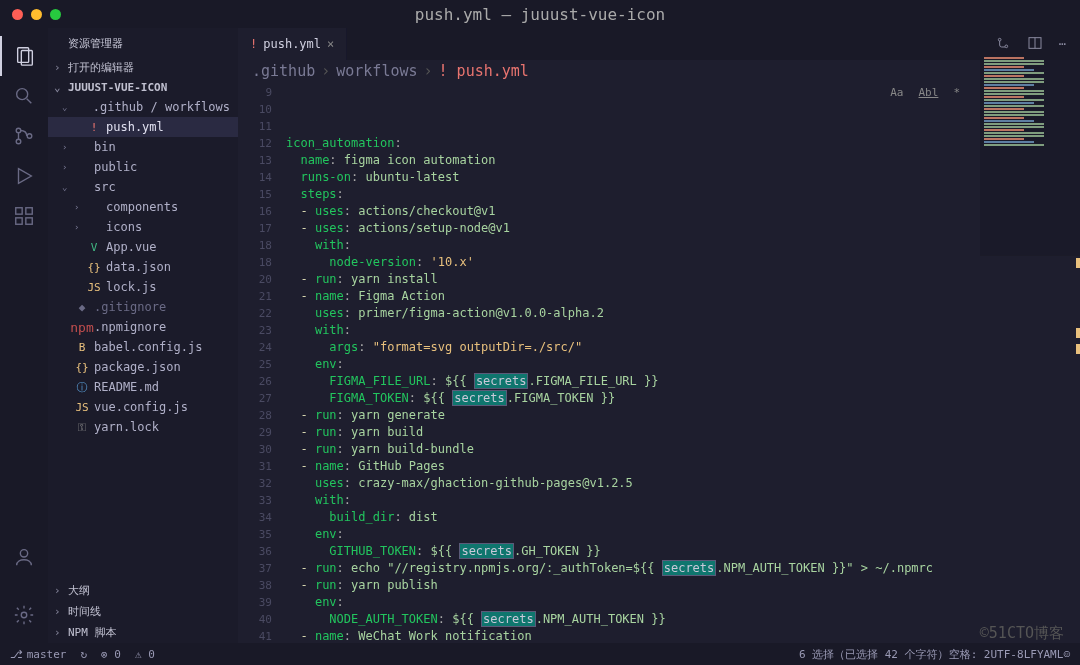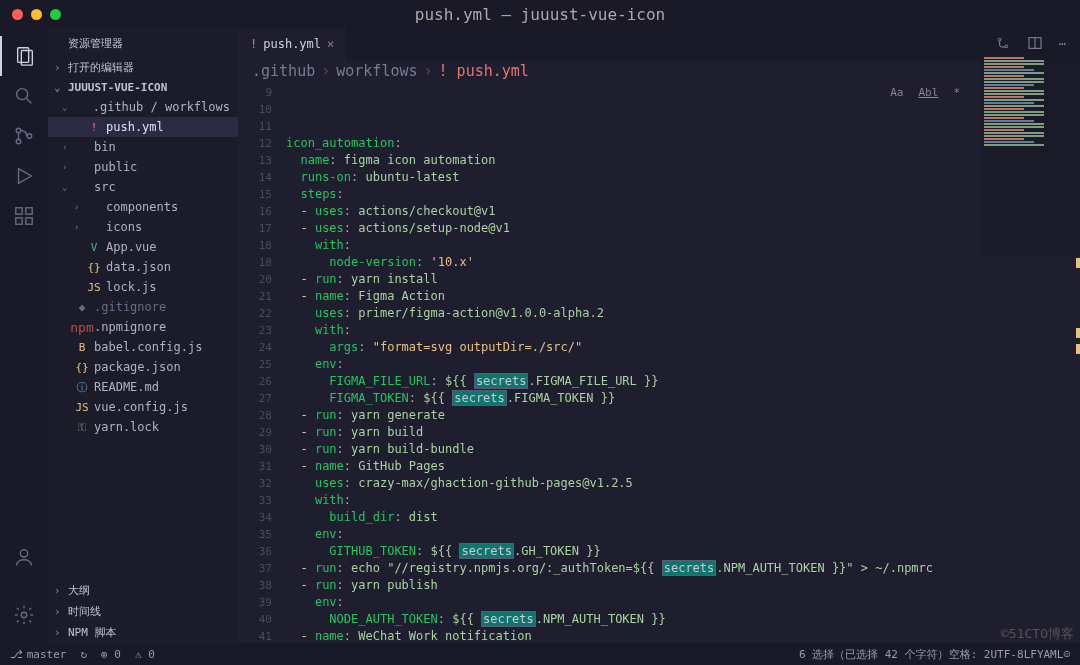--- a/index.html
+++ b/index.html
@@ -170,21 +170,21 @@
   background: #191927;
   display: flex;
   align-items: center;
   padding: 0 10px;
   color: #9a9ab5;
   font-size: 11px;
   gap: 14px;
 }
 .statusbar .right { margin-left: auto; display: flex; align-items: center; }
 .sb-item { display: flex; align-items: center; gap: 4px; }
-.watermark { position: absolute; right: 6px; bottom: 22px; color: #555; font-size: 13px; }
+.watermark { position: absolute; right: 16px; bottom: 22px; color: #555; font-size: 15px; }
 .yellow-marker { position: absolute; right: 0; width: 4px; height: 10px; background: #e8c07d; }
 </style>
 </head>
 <body>
 
 <div class="titlebar">
   <div class="traffic-lights">
     <div class="traffic-light tl-red"></div>
     <div class="traffic-light tl-yellow"></div>
     <div class="traffic-light tl-green"></div>

